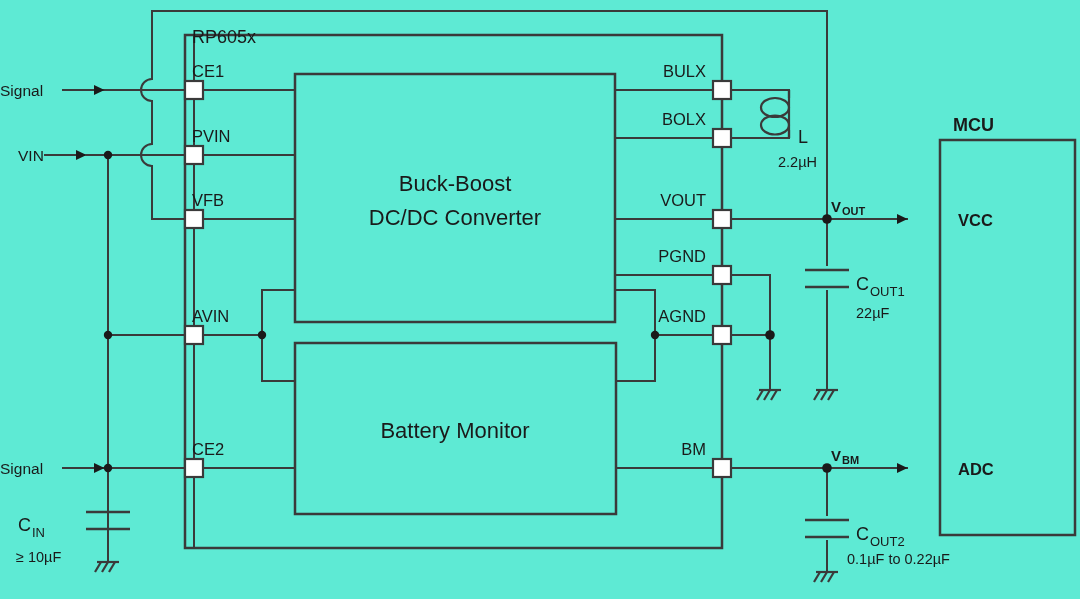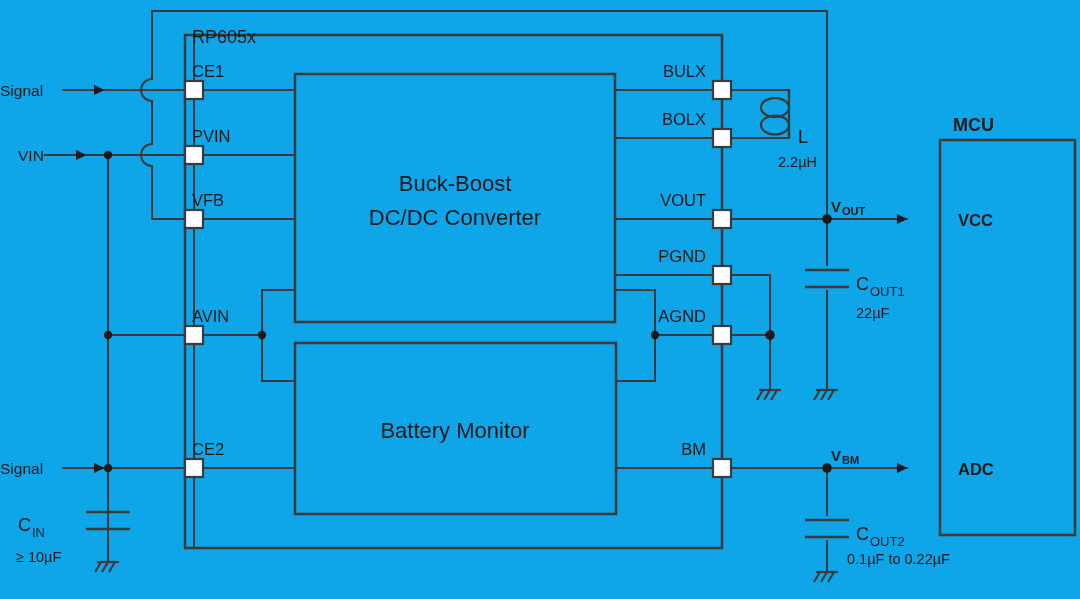--- a/index.html
+++ b/index.html
@@ -1,18 +1,18 @@
 <!DOCTYPE html>
 <html><head>
 <meta charset="utf-8">
 <style>
   html,body{margin:0;padding:0;background:#ffffff;}
   body{width:1080px;height:599px;overflow:hidden;
        font-family:"Liberation Sans","DejaVu Sans",sans-serif;}
-  #root{position:relative;width:1080px;height:599px;background:#0ea5e9;}
+  #root{position:relative;width:1080px;height:599px;background:#5eead4;}
   svg{display:block;}
   .wire{stroke:#3a3a3a;stroke-width:2;fill:none;stroke-linecap:square;}
   .box{stroke:#3a3a3a;stroke-width:2.5;fill:none;}
   .pin{stroke:#3a3a3a;stroke-width:2.2;fill:#ffffff;}
   .dot{fill:#1a1a1a;}
   .arrowhead{fill:#1a1a1a;}
   .gnd{stroke:#3a3a3a;stroke-width:2.2;fill:none;stroke-linecap:butt;}
   .coil{stroke:#3a3a3a;stroke-width:2.2;fill:none;}
   .cap{stroke:#3a3a3a;stroke-width:2.6;fill:none;stroke-linecap:butt;}
   text{fill:#1a1a1a;font-family:"Liberation Sans","DejaVu Sans",sans-serif;}

